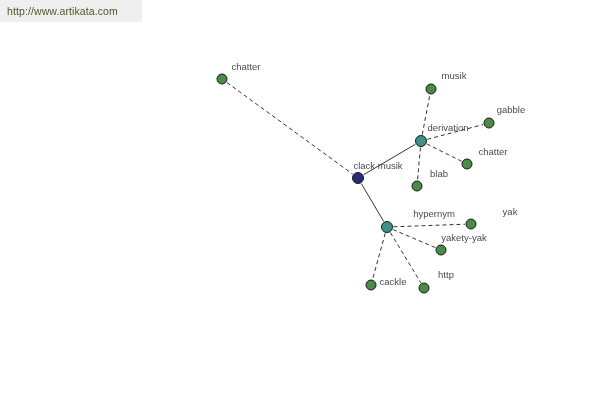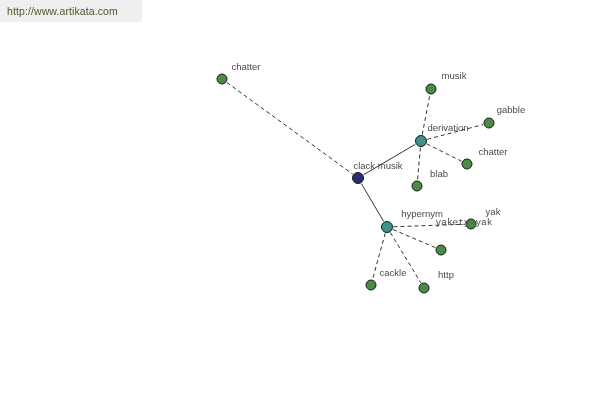--- a/index.html
+++ b/index.html
@@ -93,25 +93,25 @@
       <div class="node-label" style="left: 487px; top: 104px; color: rgb(74, 74, 74);">gabble</div>
       <div class="graph-node" style="left: 489px; top: 123px; width: 11px; height: 11px; background: rgb(74, 139, 69);"></div>
       <div class="node-label" style="left: 424px; top: 122px; color: rgb(74, 74, 74);">derivation</div>
       <div class="graph-node" style="left: 421px; top: 141px; width: 12px; height: 12px; background: rgb(61, 145, 136);"></div>
       <div class="node-label" style="left: 469px; top: 146px; color: rgb(74, 74, 74);">chatter</div>
       <div class="graph-node" style="left: 467px; top: 164px; width: 11px; height: 11px; background: rgb(74, 139, 69);"></div>
       <div class="node-label" style="left: 415px; top: 168px; color: rgb(74, 74, 74);">blab</div>
       <div class="graph-node" style="left: 417px; top: 186px; width: 11px; height: 11px; background: rgb(74, 139, 69);"></div>
       <div class="node-label" style="left: 354px; top: 160px; color: rgb(74, 74, 74);">clack musik</div>
       <div class="graph-node" style="left: 358px; top: 178px; width: 12px; height: 12px; background: rgb(43, 43, 122);"></div>
-      <div class="node-label" style="left: 388px; top: 208px; color: rgb(74, 74, 74); padding-left: 20px;">hypernym</div>
+      <div class="node-label" style="left: 400px; top: 208px; color: rgb(74, 74, 74); padding-left: 20px;">hypernym</div>
       <div class="graph-node" style="left: 387px; top: 227px; width: 12px; height: 12px; background: rgb(61, 145, 136);"></div>
-      <div class="node-label" style="left: 469px; top: 206px; color: rgb(74, 74, 74);">yak</div>
+      <div class="node-label" style="left: 486px; top: 206px; color: rgb(74, 74, 74);">yak</div>
       <div class="graph-node" style="left: 471px; top: 224px; width: 11px; height: 11px; background: rgb(74, 139, 69);"></div>
-      <div class="node-label" style="left: 440px; top: 217px; color: rgb(74, 74, 74); font-family: Liberation Mono, monospace;">yakety-yak</div>
+      <div class="node-label" style="left: 440px; top: 232px; color: rgb(74, 74, 74);">yakety-yak</div>
       <div class="graph-node" style="left: 441px; top: 250px; width: 11px; height: 11px; background: rgb(74, 139, 69);"></div>
-      <div class="node-label" style="left: 369px; top: 267px; color: rgb(74, 74, 74);">cackle</div>
+      <div class="node-label" style="left: 369px; top: 276px; color: rgb(74, 74, 74);">cackle</div>
       <div class="graph-node" style="left: 371px; top: 285px; width: 11px; height: 11px; background: rgb(74, 139, 69);"></div>
       <div class="node-label" style="left: 422px; top: 269px; color: rgb(74, 74, 74);">http</div>
       <div class="graph-node" style="left: 424px; top: 288px; width: 11px; height: 11px; background: rgb(74, 139, 69);"></div>
     </div>
 
 </div>
 
 </body></html>

